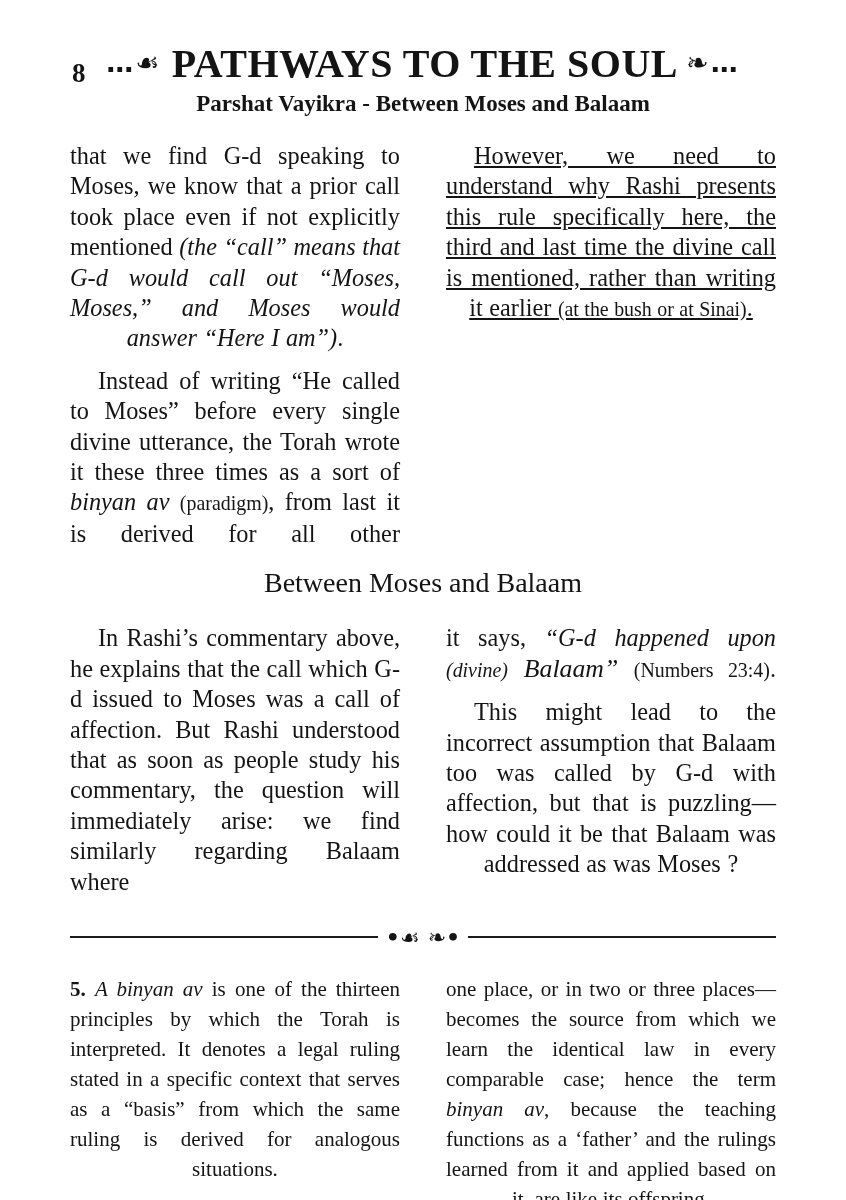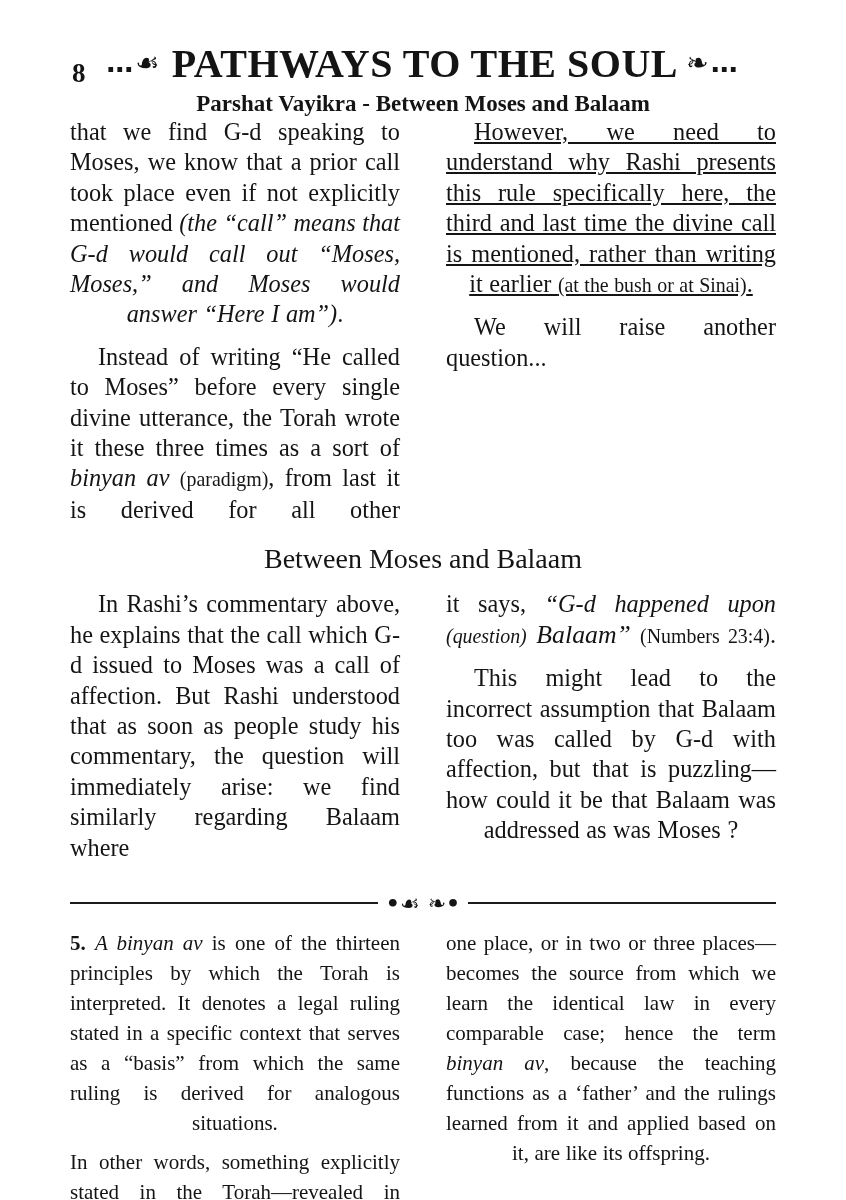--- a/index.html
+++ b/index.html
@@ -11,21 +11,21 @@
   .sheet{position:relative;width:706px;padding:42px 70px 0 70px;}
 
   
   .header{position:relative;text-align:center;}
   .pagenum{position:absolute;left:2px;top:16px;font-size:27px;font-weight:700;}
   .title-row{font-size:40px;font-weight:700;line-height:1.1;white-space:nowrap;letter-spacing:.5px;}
   .flourish{font-family:"DejaVu Sans",sans-serif;font-size:27px;font-weight:700;vertical-align:5px;letter-spacing:2px;}
   .subtitle{font-size:23px;font-weight:700;margin-top:5px;}
 
   
-  .cols{display:flex;gap:46px;}
+  .cols{display:flex;gap:46px;margin-top:24px;}
   .col{width:330px;}
   p.para{font-size:24.3px;line-height:30.4px;text-align:justify;margin:0 0 12px 0;
          -webkit-hyphens:none;hyphens:none;word-spacing:.5px;}
   p.para.indent{text-indent:28px;}
   .it{font-style:italic;}
   .bd{font-weight:700;}
   .sm{font-size:82%;}
   .lgi{font-style:italic;font-size:106%;}
   .sup{font-size:60%;vertical-align:super;line-height:0;}
 
@@ -53,32 +53,31 @@
     <div class="subtitle">Parshat Vayikra - Between Moses and Balaam</div>
   </div>
 
   <div class="cols">
     <div class="col">
       <p class="para" style="text-align-last: center;"><span>that we find G-d speaking to Moses, we know that a prior call took place even if not explicitly mentioned </span><span class="it">(the “call” means that G-d would call out “Moses, Moses,” and Moses would answer “Here I am”)</span><span>.</span></p>
       <p class="para indent" style="text-align-last: justify;"><span>Instead of writing “He called to Moses” before every single divine utterance, the Torah wrote it these three times as a sort of </span><span class="it">binyan av</span><span> </span><span class="sm">(paradigm)</span><span>, from last it is derived for all other</span></p>
     </div>
     <div class="col">
       <p class="para indent" style="text-align-last: center; text-decoration: underline;"><span>However, we need to understand why Rashi presents this rule specifically here, the third and last time the divine call is mentioned, rather than writing it earlier </span><span class="sm">(at the bush or at Sinai)</span><span>.</span></p>
-      <p class="para indent" style="text-align-last: auto;"><span>We will raise another question...</span></p>
     </div>
   </div>
 
   <div class="h2">Between Moses and Balaam</div>
 
   <div class="cols">
     <div class="col">
       <p class="para indent" style="text-align-last: justify;"><span>In Rashi’s commentary above, he explains that the call which G-d issued to Moses was a call of affection. But Rashi understood that as soon as people study his commentary, the question will immediately arise: we find similarly regarding Balaam where</span></p>
     </div>
     <div class="col">
-      <p class="para" style="text-align-last: justify;"><span>it says, </span><span class="it">“G-d happened upon </span><span class="sm it">(question)</span><span class="lgi"> Balaam”</span><span> </span><span class="sm">(Numbers 23:4)</span><span>.</span></p>
+      <p class="para" style="text-align-last: justify;"><span>it says, </span><span class="it">“G-d happened upon </span><span class="sm it">(divine)</span><span class="lgi"> Balaam”</span><span> </span><span class="sm">(Numbers 23:4)</span><span>.</span></p>
       <p class="para indent" style="text-align-last: center;"><span>This might lead to the incorrect assumption that Balaam too was called by G-d with affection, but that is puzzling—how could it be that Balaam was addressed as was Moses ?</span></p>
     </div>
   </div>
 
   <div class="divider">
     <div class="line"></div>
     <div class="label-wrap">
       <span class="orn">•☙</span>
       <span class="orn">❧•</span>
     </div>

